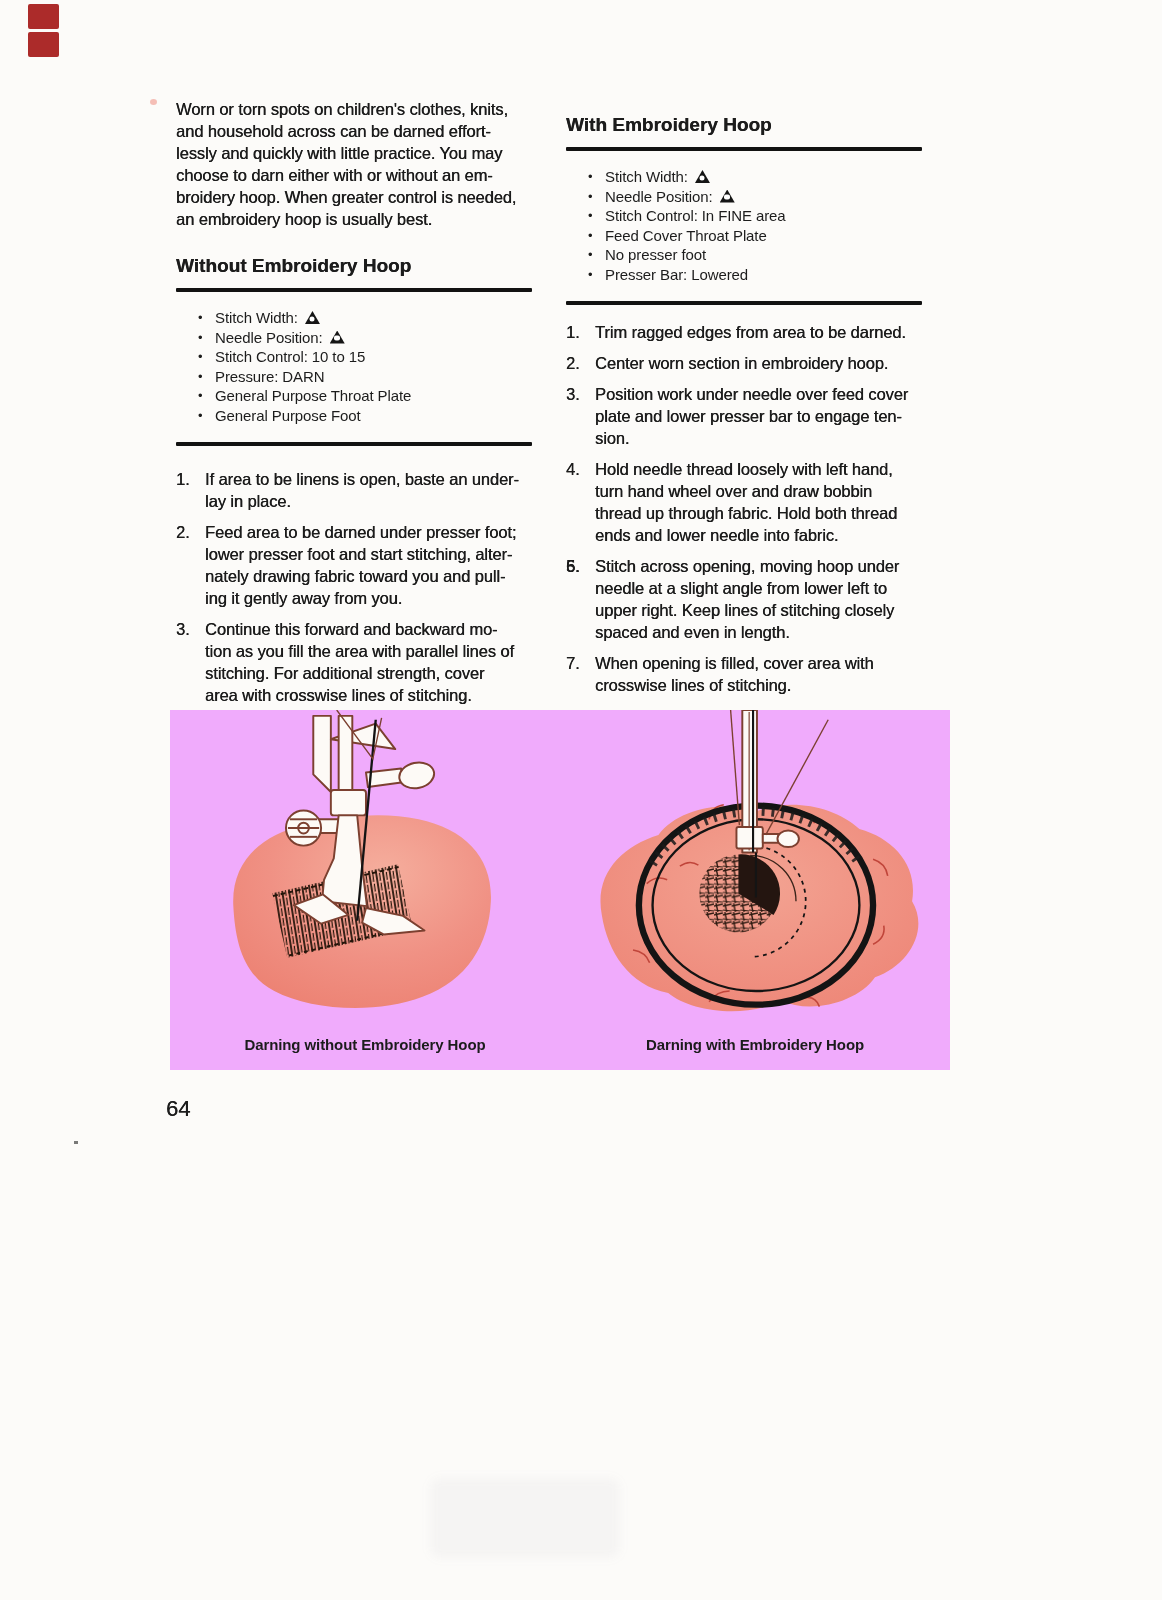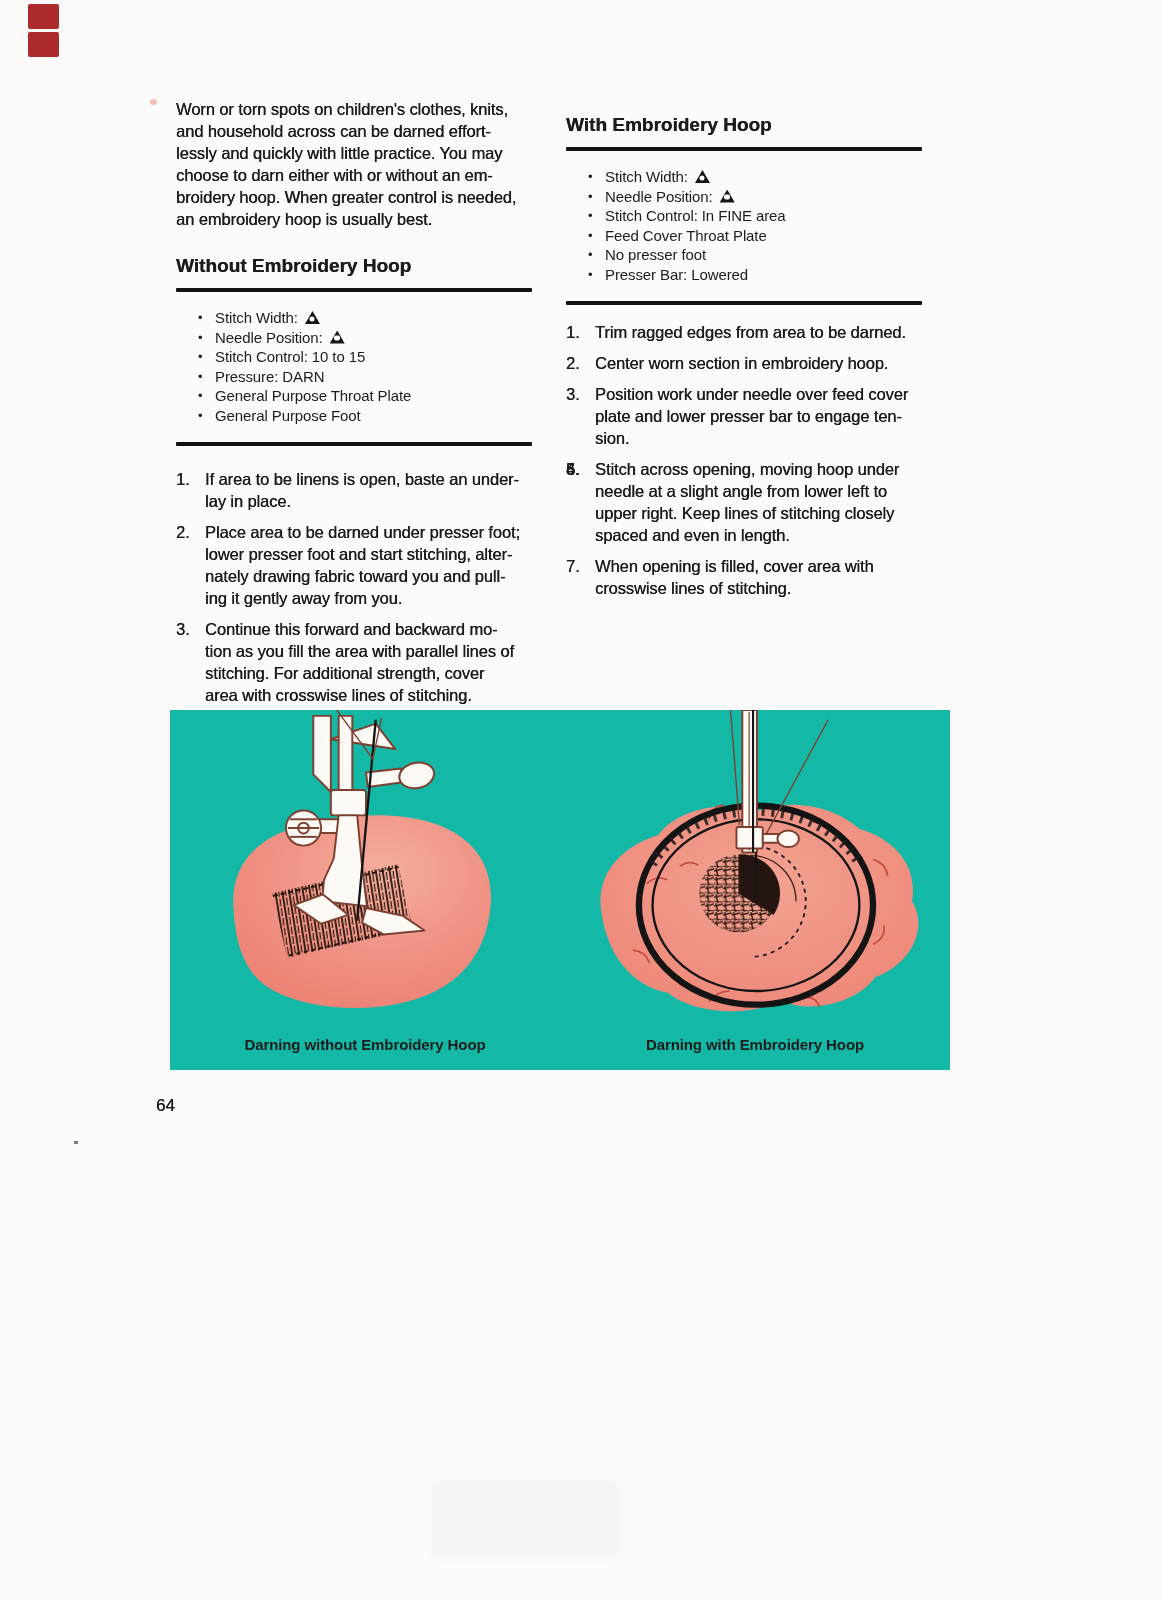--- a/index.html
+++ b/index.html
@@ -51,21 +51,21 @@
   
   #panel{position:absolute;left:170px;top:710px;width:780px;height:360px;background:#f9ecea}
   .fig{position:absolute;top:0;width:390px;height:322px}
   #fig-left{left:0}
   #fig-right{left:390px}
   .cap{position:absolute;top:326px;width:390px;text-align:center;
     font-weight:bold;font-size:15px;letter-spacing:-.1px}
   #cap-left{left:0}
   #cap-right{left:390px}
 
-  #pageno{position:absolute;left:156px;top:1096px;font-size:17px;text-shadow:.35px 0 currentColor}
+  #pageno{position:absolute;left:166px;top:1096px;font-size:22px;text-shadow:.35px 0 currentColor}
 </style>
 </head>
 <body>
 
 <div class="mark" id="mark1" style="background: rgb(168, 32, 31);"></div>
 <div class="mark" id="mark2" style="background: rgb(168, 32, 31);"></div>
 <div id="pink-dot"></div>
 <div id="speck"></div>
 <div id="ghost-blot"></div>
 
@@ -77,49 +77,49 @@
       <li><span class="dot">•</span><span>Stitch Width: </span><span class="tri stitch-width-symbol"><span class="tridot"></span></span></li>
       <li><span class="dot">•</span><span>Needle Position: </span><span class="tri needle-position-symbol"><span class="tridot"></span></span></li>
       <li><span class="dot">•</span><span>Stitch Control: 10 to 15</span></li>
       <li><span class="dot">•</span><span>Pressure: DARN</span></li>
       <li><span class="dot">•</span><span>General Purpose Throat Plate</span></li>
       <li><span class="dot">•</span><span>General Purpose Foot</span></li>
     </ul>
   <div class="rule bottom"></div>
   <ol class="steps bodytext" id="ol-left">
       <li><span class="n">1.</span><span><span>If area to be linens is open, baste an under-</span><br><span>lay in place.</span></span></li>
-      <li><span class="n">2.</span><span><span>Place area to be darned under presser foot;</span><br><span>lower presser foot and start stitching, alter-</span><br><span>nately drawing fabric toward you and pull-</span><br><span>ing it </span><span class="it">gently</span><span> away from you.</span></span></li>
+      <li><span class="n">2.</span><span><span>Feed area to be darned under presser foot;</span><br><span>lower presser foot and start stitching, alter-</span><br><span>nately drawing fabric toward you and pull-</span><br><span>ing it </span><span class="it">gently</span><span> away from you.</span></span></li>
       <li><span class="n">3.</span><span><span>Continue this forward and backward mo-</span><br><span>tion as you fill the area with parallel lines of</span><br><span>stitching. For additional strength, cover</span><br><span>area with crosswise lines of stitching.</span></span></li>
     </ol>
 </div>
 
 <div class="col" id="col-right">
   <h2>With Embroidery Hoop</h2>
   <div class="rule"></div>
   <ul class="settings">
       <li><span class="dot">•</span><span>Stitch Width: </span><span class="tri stitch-width-symbol"><span class="tridot"></span></span></li>
       <li><span class="dot">•</span><span>Needle Position: </span><span class="tri needle-position-symbol"><span class="tridot"></span></span></li>
       <li><span class="dot">•</span><span>Stitch Control: In FINE area</span></li>
       <li><span class="dot">•</span><span>Feed Cover Throat Plate</span></li>
       <li><span class="dot">•</span><span>No presser foot</span></li>
       <li><span class="dot">•</span><span>Presser Bar: Lowered</span></li>
     </ul>
   <div class="rule bottom"></div>
   <ol class="steps bodytext" style="margin-top:16px">
       <li><span class="n">1.</span><span><span>Trim ragged edges from area to be darned.</span></span></li>
       <li><span class="n">2.</span><span><span>Center worn section in embroidery hoop.</span></span></li>
       <li><span class="n">3.</span><span><span>Position work under needle over feed cover</span><br><span>plate and </span><span class="it">lower presser bar to engage ten-</span><br><span class="it">sion.</span></span></li>
-      <li><span class="n">4.</span></li>
+      <li><span class="n">4.</span><span><span>Hold needle thread loosely with left hand,</span><br><span>turn hand wheel over and draw bobbin</span><br><span>thread up through fabric. Hold both thread</span><br><span>ends and lower needle into fabric.</span></span></li>
       <li><span class="n">5.</span></li>
       <li><span class="n">6.</span><span><span>Stitch across opening, moving hoop under</span><br><span>needle at a slight angle from lower left to</span><br><span>upper right. Keep lines of stitching closely</span><br><span>spaced and even in length.</span></span></li>
       <li><span class="n">7.</span><span><span>When opening is filled, cover area with</span><br><span>crosswise lines of stitching.</span></span></li>
     </ol>
 </div>
 
-<div id="panel" style="background: #14b8a6;">
+<div id="panel" style="background: #f0abfc;">
 
   <svg class="fig" id="fig-left" viewBox="0 0 390 330">
     <defs>
       <radialGradient id="fab1" cx="58%" cy="30%" r="80%">
         <stop offset="0%" stop-color="#f5ae9d"></stop>
         <stop offset="55%" stop-color="#f09184"></stop>
         <stop offset="100%" stop-color="#ec8071"></stop>
       </radialGradient>
       <pattern id="hatch1" width="7" height="10" patternUnits="userSpaceOnUse" patternTransform="rotate(4)">
         <line x1="2" y1="0" x2="2" y2="10" stroke="#231409" stroke-width="1.8"></line>

